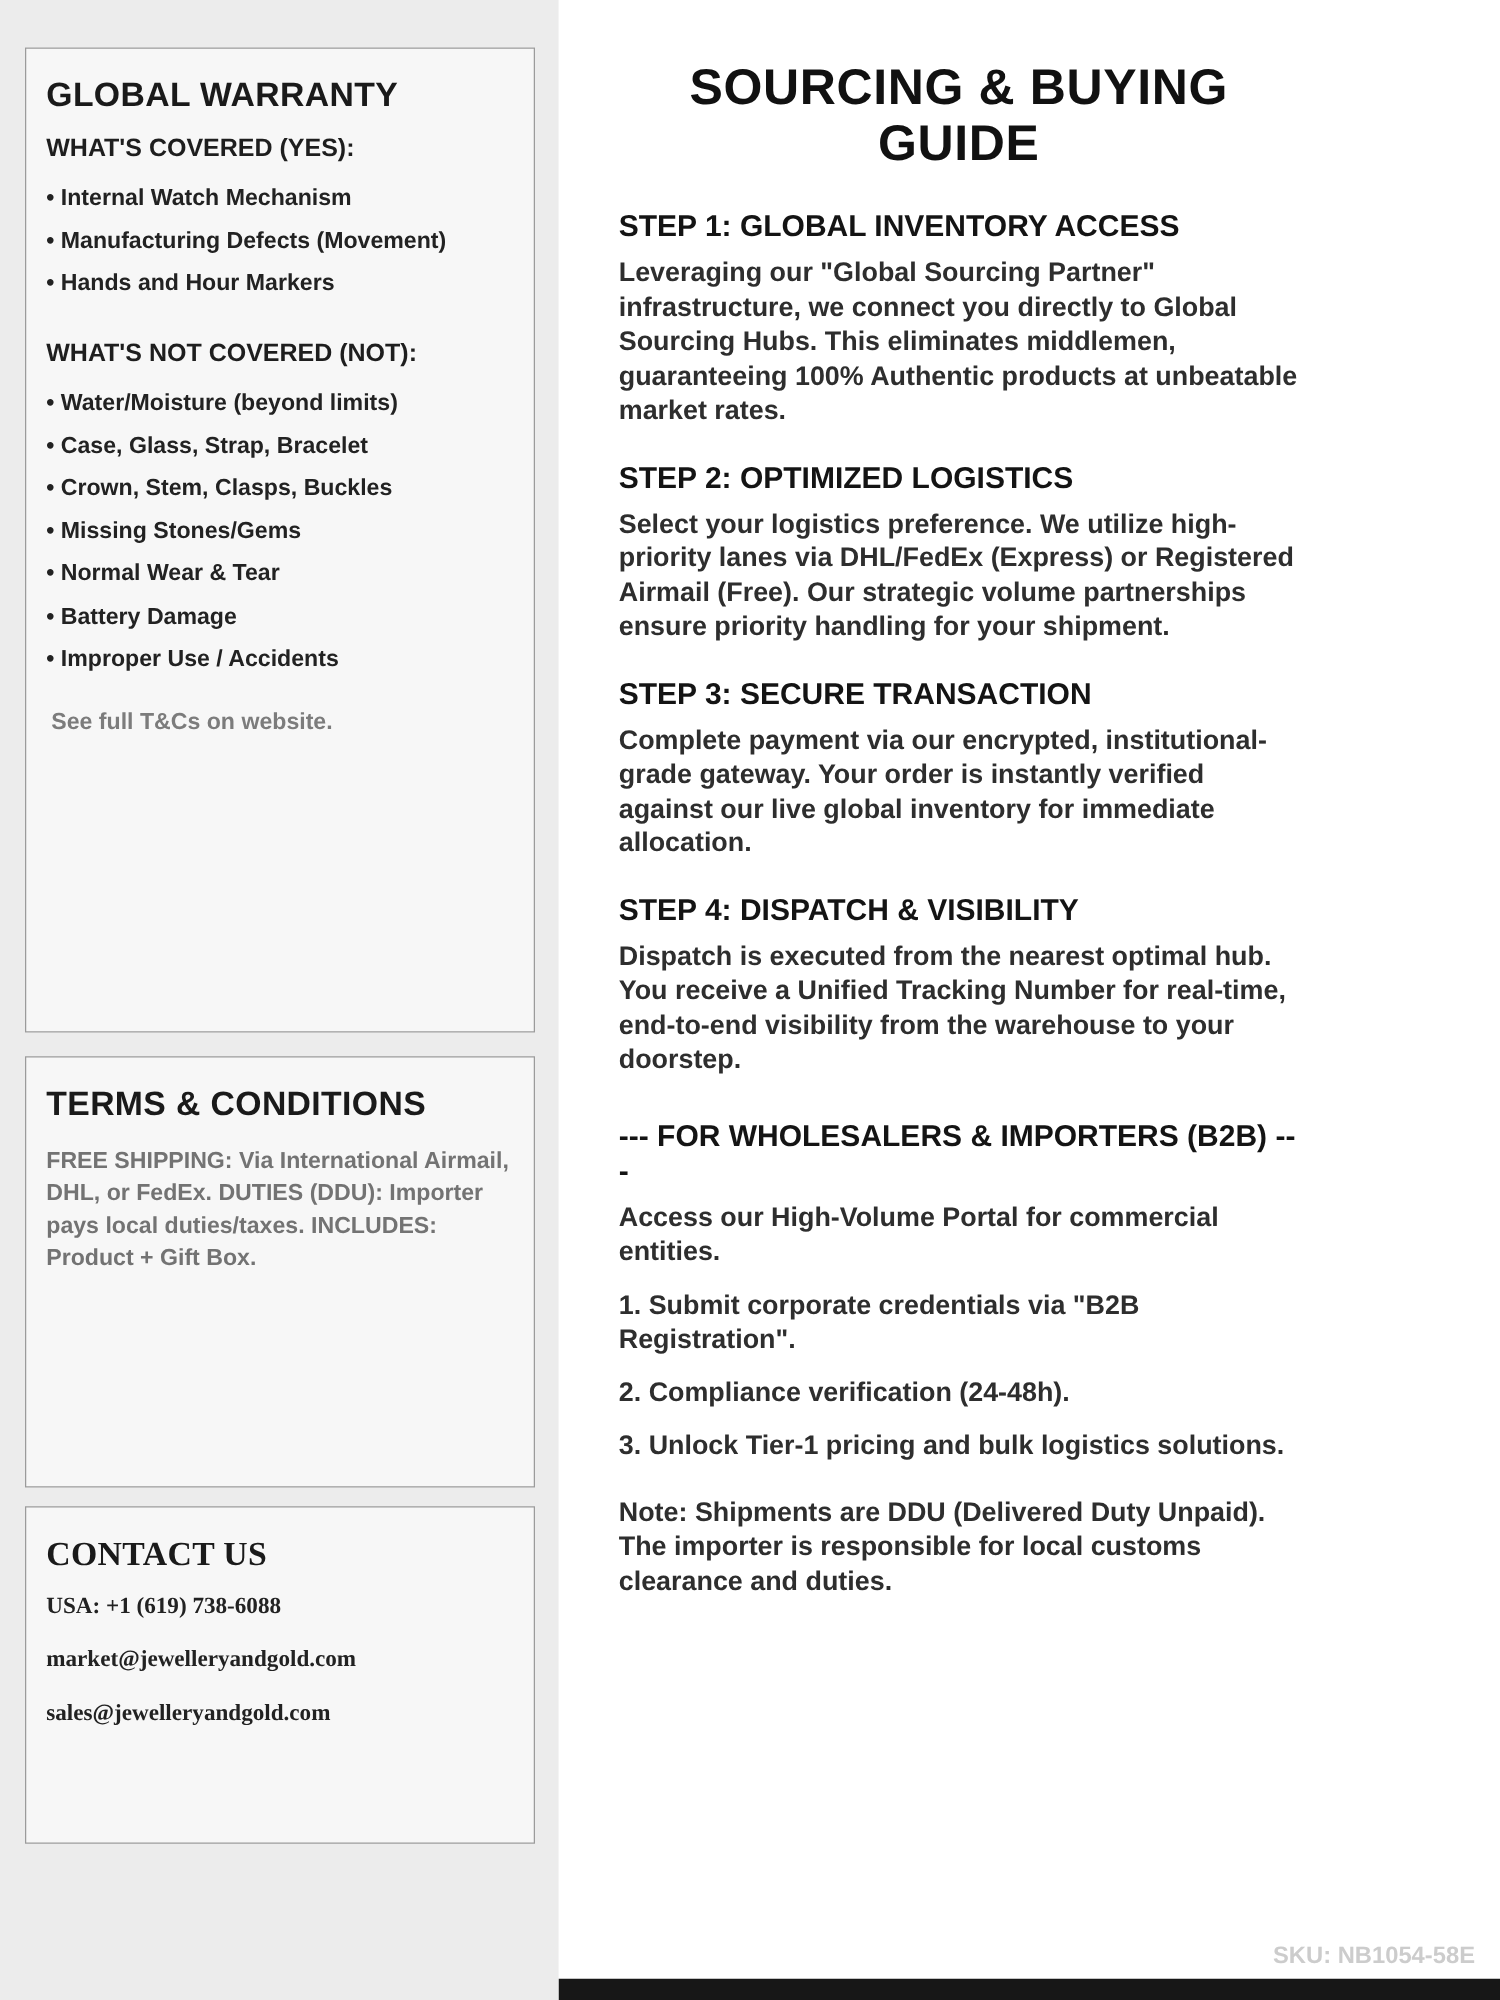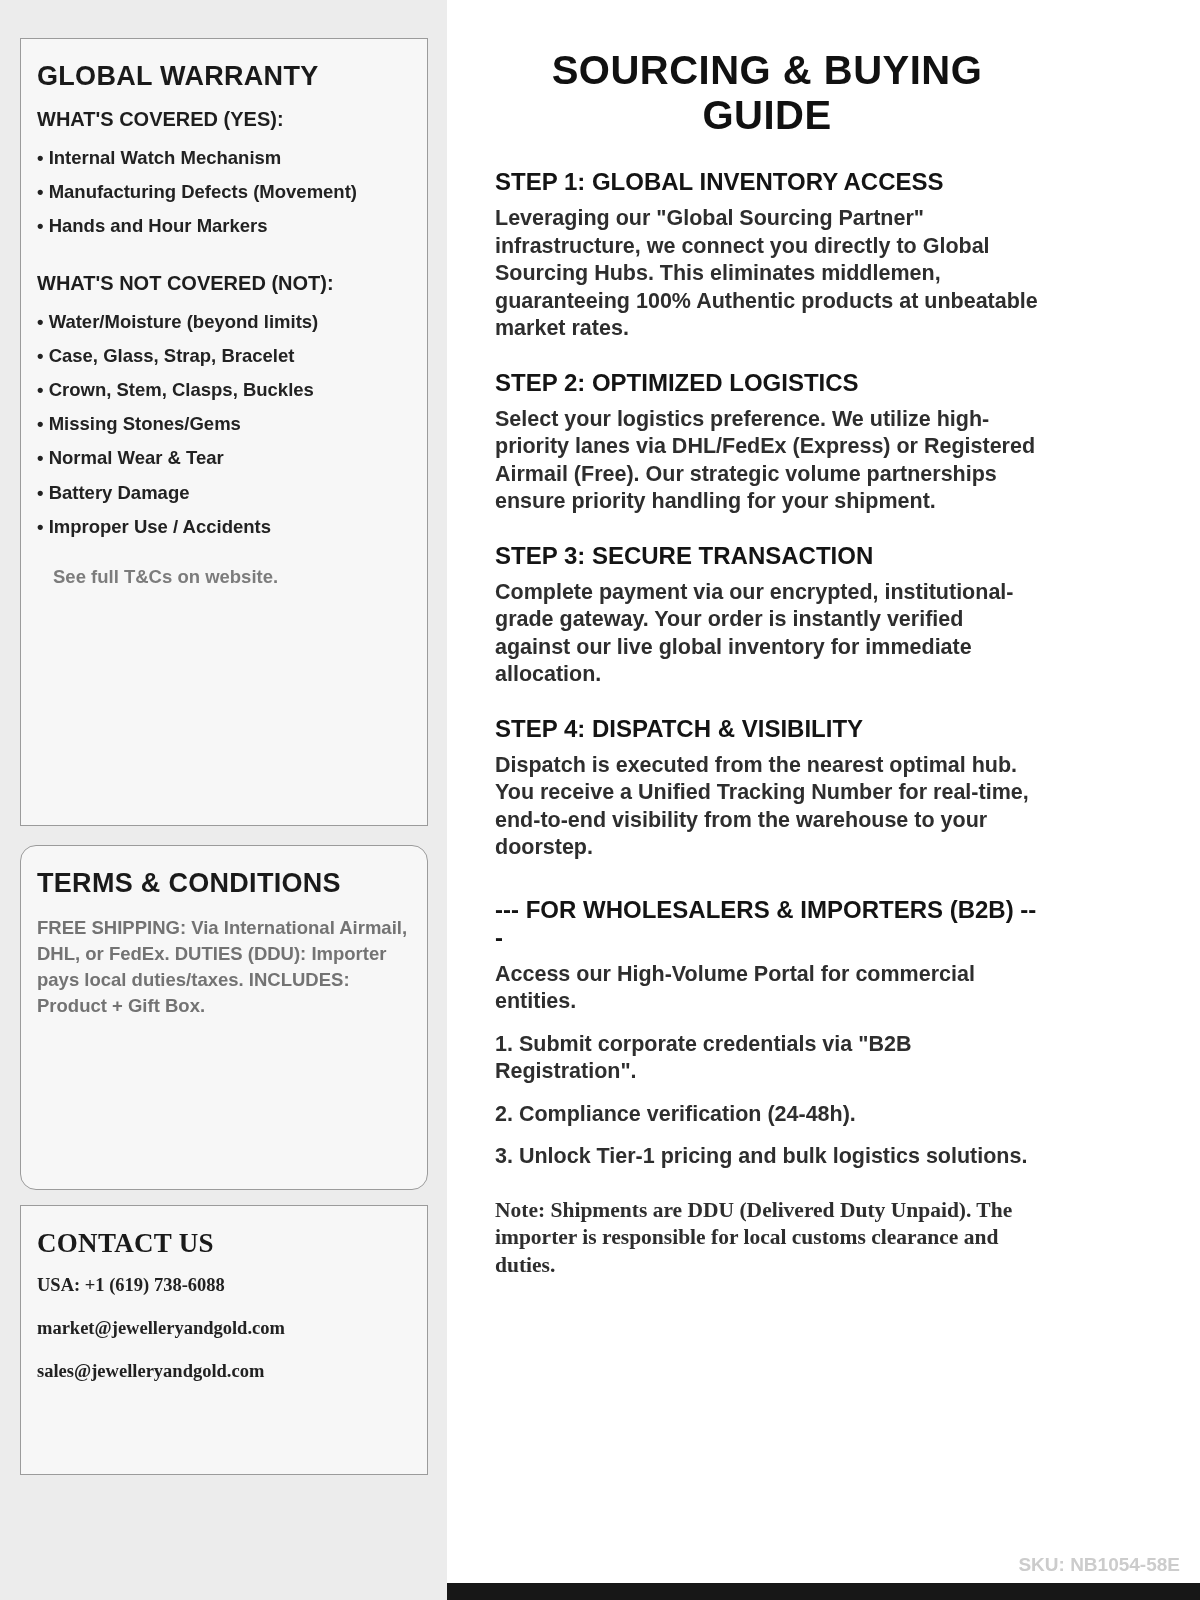--- a/index.html
+++ b/index.html
@@ -20,21 +20,21 @@
     box-sizing:border-box;
     padding:38px 19px 0 20px;
   }
   .panel {
     background:#f7f7f7;
     border:1px solid #9b9b9b;
     box-sizing:border-box;
     padding:20px 16px;
   }
   .panel-warranty { height:788px; margin-bottom:19px; }
-  .panel-terms    { height:345px; margin-bottom:15px;border-radius:16px; }
+  .panel-terms    { height:345px; margin-bottom:15px; }
   .panel-contact  { height:270px;font-family:Liberation Serif, serif; }
 
   .panel h2 {
     margin:2px 0 16px;
     font-size:27px; font-weight:800;
     letter-spacing:0.3px;
     color:#1a1a1a;
   }
   .panel h3 {
     margin:6px 0 16px;
@@ -44,21 +44,21 @@
   .panel h3.gap-top { margin-top:34px; }
   .panel ul { list-style:none; margin:0; padding:0; }
   .panel li {
     font-size:18.5px; font-weight:700;
     color:#222222;
     margin:0 0 12px;
     line-height:1.2;
   }
   .panel li::before { content:"\2022\00a0 "; }
   .footnote {
-    margin:28px 16px 0;
+    margin:28px 4px 0;
     font-size:18.5px; font-weight:700;
     color:#7c7c7c;
   }
   .panel-body {
     margin:0;
     font-size:18.5px; font-weight:700;
     line-height:1.4;
     color:#737373;
   }
   .contact-line {
@@ -89,21 +89,21 @@
   }
   .step-body {
     margin:0;
     max-width:585px;
     font-size:21.5px; font-weight:600;
     line-height:1.28;
     color:#2e2e2e;
   }
   .b2b-heading { margin-top:34px; }
   .b2b-item { margin-top:15px; }
-  .note { margin-top:26px;font-family:Liberation Serif, serif; }
+  .note { margin-top:26px; }
 
   
   .sku {
     position:absolute;
     right:20px; bottom:24px;
     font-size:19px; font-weight:700;
     color:#cccccc;
   }
   .footer-bar {
     position:absolute;

